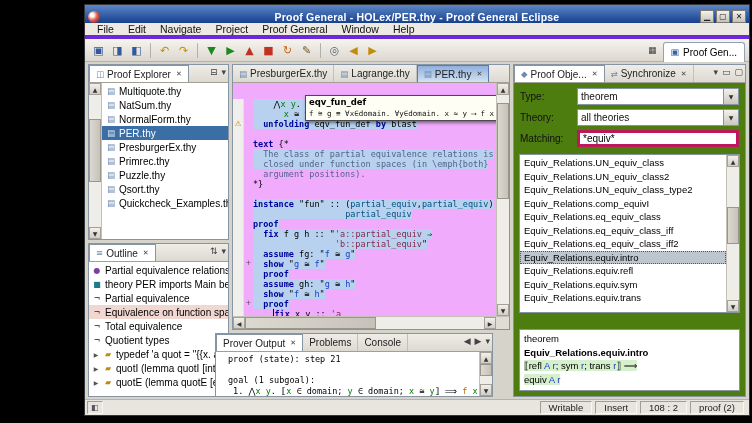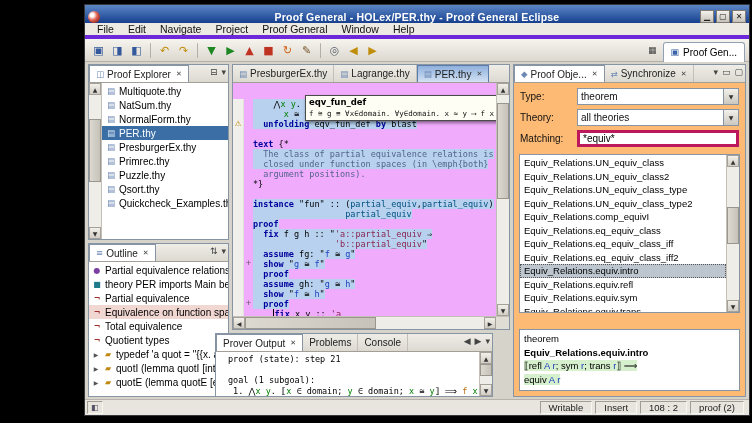--- a/index.html
+++ b/index.html
@@ -84,21 +84,21 @@
 .sg-bld{color:#000;font-weight:bold}
 .sg-cr{display:inline-block;width:1px;height:9px;background:#000;vertical-align:-1px}
 .ttip{position:absolute;left:72px;top:12px;width:202px;background:#fffef4;border:1px solid #4a4a4a;box-shadow:1px 2px 3px rgba(0,0,0,.45);z-index:5;padding:1px 3px;overflow:hidden}
 .ttip .tt1{font-family:"DejaVu Sans",sans-serif;font-weight:bold;font-size:8.5px;line-height:11px;color:#000}
 .ttip .tt2{font-size:7.5px;line-height:11px;white-space:nowrap;color:#111}
 
 .pbody{flex:1;display:flex;overflow:hidden;background:#fff}
 .prows{flex:1;overflow:hidden;padding:2px 0 0 12px;font-family:"DejaVu Sans Mono","DejaVu Sans",monospace;font-size:8.5px;line-height:10.5px}
 .prow{white-space:pre;height:10.5px;overflow:hidden}
 
-.obody{flex:1;display:flex;flex-direction:column;overflow:hidden;background:#fdba74}
+.obody{flex:1;display:flex;flex-direction:column;overflow:hidden;background:#4d7c0f}
 .frm{padding:5px 6px 2px;display:grid;grid-template-columns:52px 1fr;row-gap:4px;column-gap:5px;font-size:10px;align-items:center;color:#111}
 .cmb{height:17px;background:#fff;border:1px solid #8794a3;display:flex;align-items:center;font-size:10px;padding-left:3px;overflow:hidden}
 .db{margin-left:auto;width:15px;height:100%;flex:none;background:linear-gradient(#f2f0ea,#ccc8c0);border-left:1px solid #8794a3;text-align:center;font-size:6px;line-height:15px;font-family:"DejaVu Sans",sans-serif;color:#333}
 .txtin{height:17px;width:100%;background:#fff;border:3px solid #be185d;font-size:10px;padding-left:3px;font-family:"Liberation Sans",sans-serif}
 .objlist{flex:1;margin:5px 5px 12px;background:#fff;border:1px solid #8794a3;display:flex;overflow:hidden}
 .lrows{flex:1;overflow:hidden;font-size:9.5px;padding-top:1px}
 .lrow{height:13.5px;line-height:13.5px;padding-left:4px;white-space:nowrap;overflow:hidden;color:#000}
 .lrow.sel{background:#bdc6cf;outline:1px dotted #555;outline-offset:-1px}
 .detail{height:62px;flex:none;margin:4px 5px 5px;background:#fff;border:1px solid #8794a3;padding:2px 4px;font-size:9.5px;overflow:hidden}
 .dline{line-height:13.5px;white-space:nowrap;overflow:hidden}
@@ -577,21 +577,20 @@
             <span class="db">▼</span>
           </span>
           <span>Matching:</span>
           <input class="txtin" value="*equiv*" style="">
         </div>
         <div class="objlist">
           <div class="lrows">
 
           <div class="lrow">Equiv_Relations.UN_equiv_class</div>
                 <div class="lrow">Equiv_Relations.UN_equiv_class2</div>
-                <div class="lrow">Equiv_Relations.UN_equiv_class_type</div>
                 <div class="lrow">Equiv_Relations.UN_equiv_class_type2</div>
                 <div class="lrow">Equiv_Relations.comp_equivI</div>
                 <div class="lrow">Equiv_Relations.eq_equiv_class</div>
                 <div class="lrow">Equiv_Relations.eq_equiv_class_iff</div>
                 <div class="lrow">Equiv_Relations.eq_equiv_class_iff2</div>
                 <div class="lrow sel">Equiv_Relations.equiv.intro</div>
                 <div class="lrow">Equiv_Relations.equiv.refl</div>
                 <div class="lrow">Equiv_Relations.equiv.sym</div>
                 <div class="lrow">Equiv_Relations.equiv.trans</div>
               </div>

